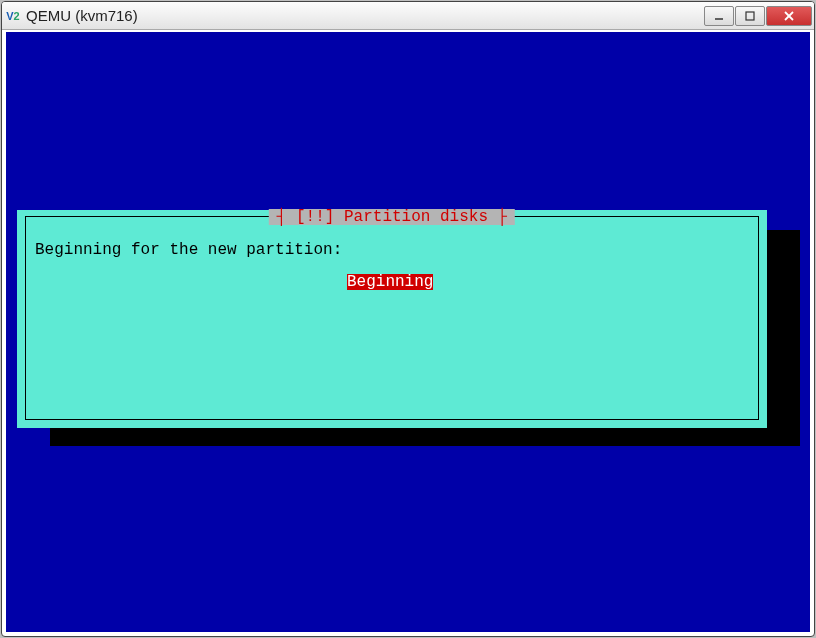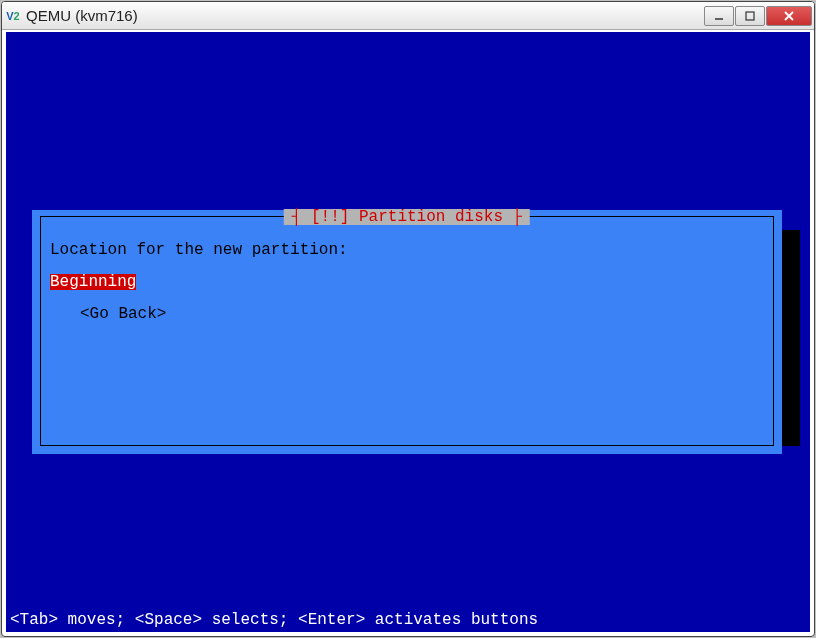--- a/index.html
+++ b/index.html
@@ -82,25 +82,25 @@
     .dialog-shadow {
       position: absolute;
       left: 44px;
       top: 198px;
       width: 750px;
       height: 216px;
       background: #000;
     }
     .dialog {
       position: absolute;
-      left: 26px;
+      left: 11px;
       top: 178px;
       width: 750px;
-      height: 244px;
-      background: #3b82f6;
+      height: 218px;
+      background: #5eead4;
     }
     .dialog::before {
       content: "";
       position: absolute;
       left: 8px;
       top: 6px;
       right: 8px;
       bottom: 8px;
       border: 1px solid #000;
       pointer-events: none;
@@ -124,20 +124,21 @@
       color: #000;
     }
     .prompt-text {
       white-space: pre-wrap;
       margin-bottom: 16px;
     }
     .question-text {
       margin-bottom: 16px;
     }
     .options {
+      margin-left: 312px;
     }
     .option {
       display: inline-block;
       white-space: pre;
     }
     .option.selected {
       background: #d00000;
       color: #fff;
     }
     .option-row {
@@ -183,22 +184,20 @@
           </svg>
       </div>
     </div>
   </div>
 
   <div class="content">
     <div class="dialog-shadow"></div>
     <div class="dialog">
       <div class="dialog-title">┤ <span>[!!] Partition disks</span> ├</div>
       <div class="dialog-body">
-        <div class="question-text">Location for the new partition:</div>
+        <div class="question-text">Beginning for the new partition:</div>
         <div class="options">
           <div class="option-row"><span class="option selected">Beginning</span></div>
         </div>
-        <div class="go-back">&lt;Go Back&gt;</div>
       </div>
     </div>
-    <div class="footer">&lt;Tab&gt; moves; &lt;Space&gt; selects; &lt;Enter&gt; activates buttons</div>
   </div>
 </div>
 
 </body></html>

